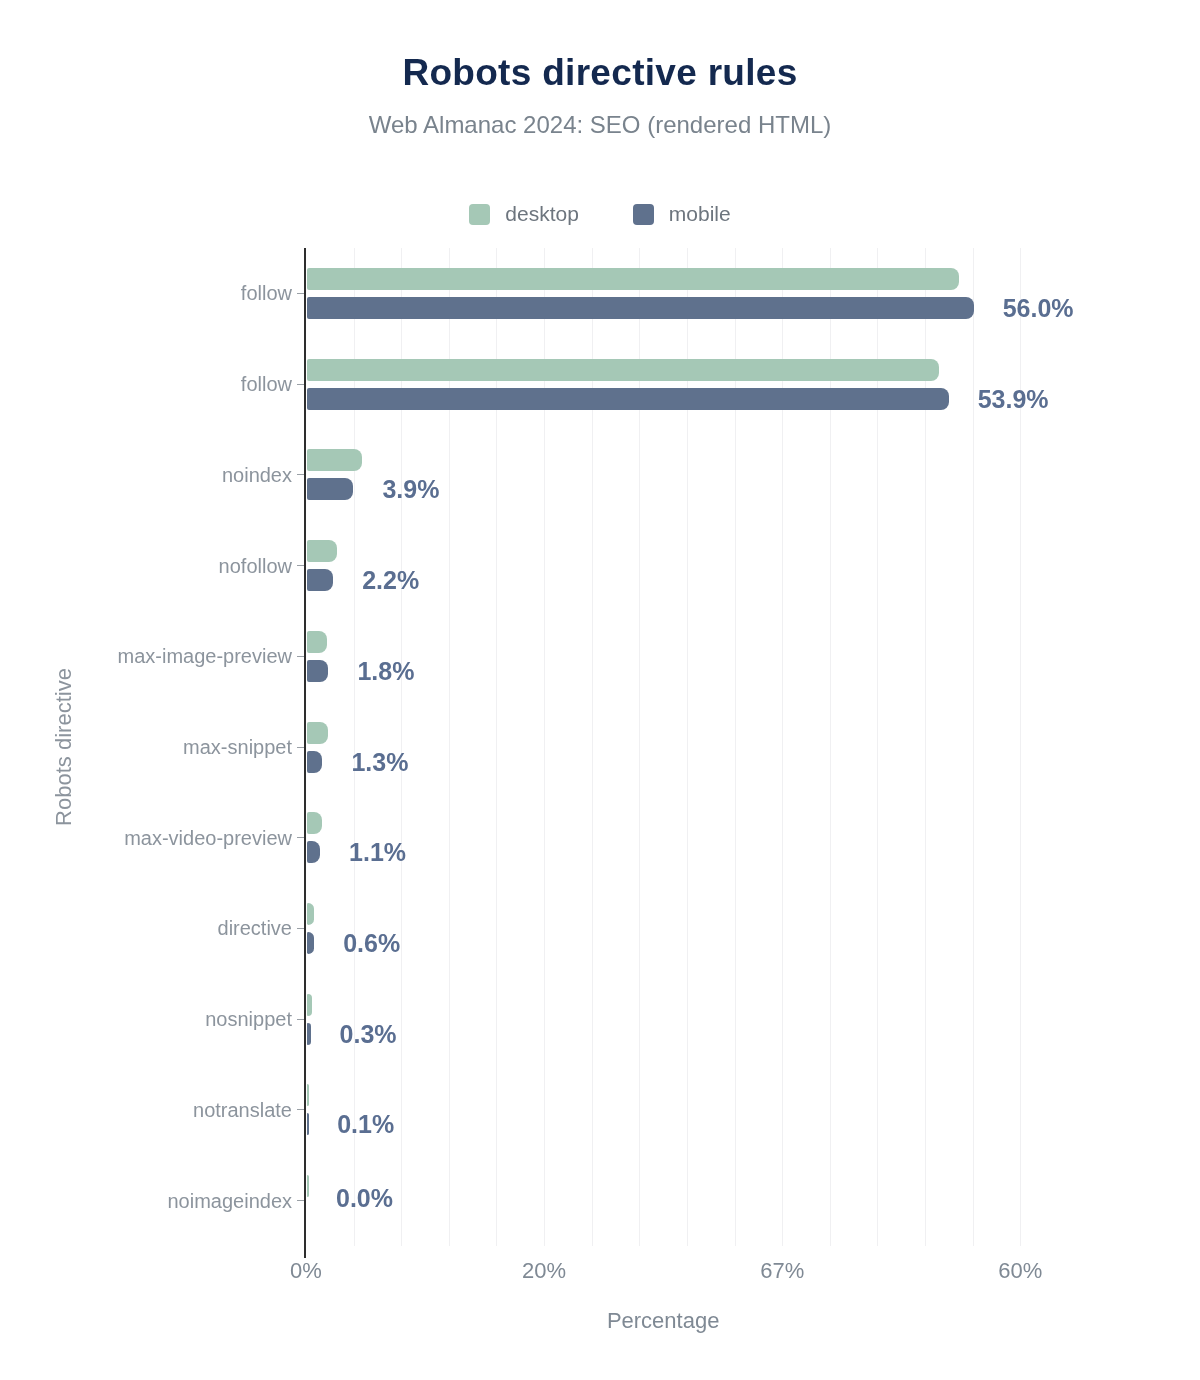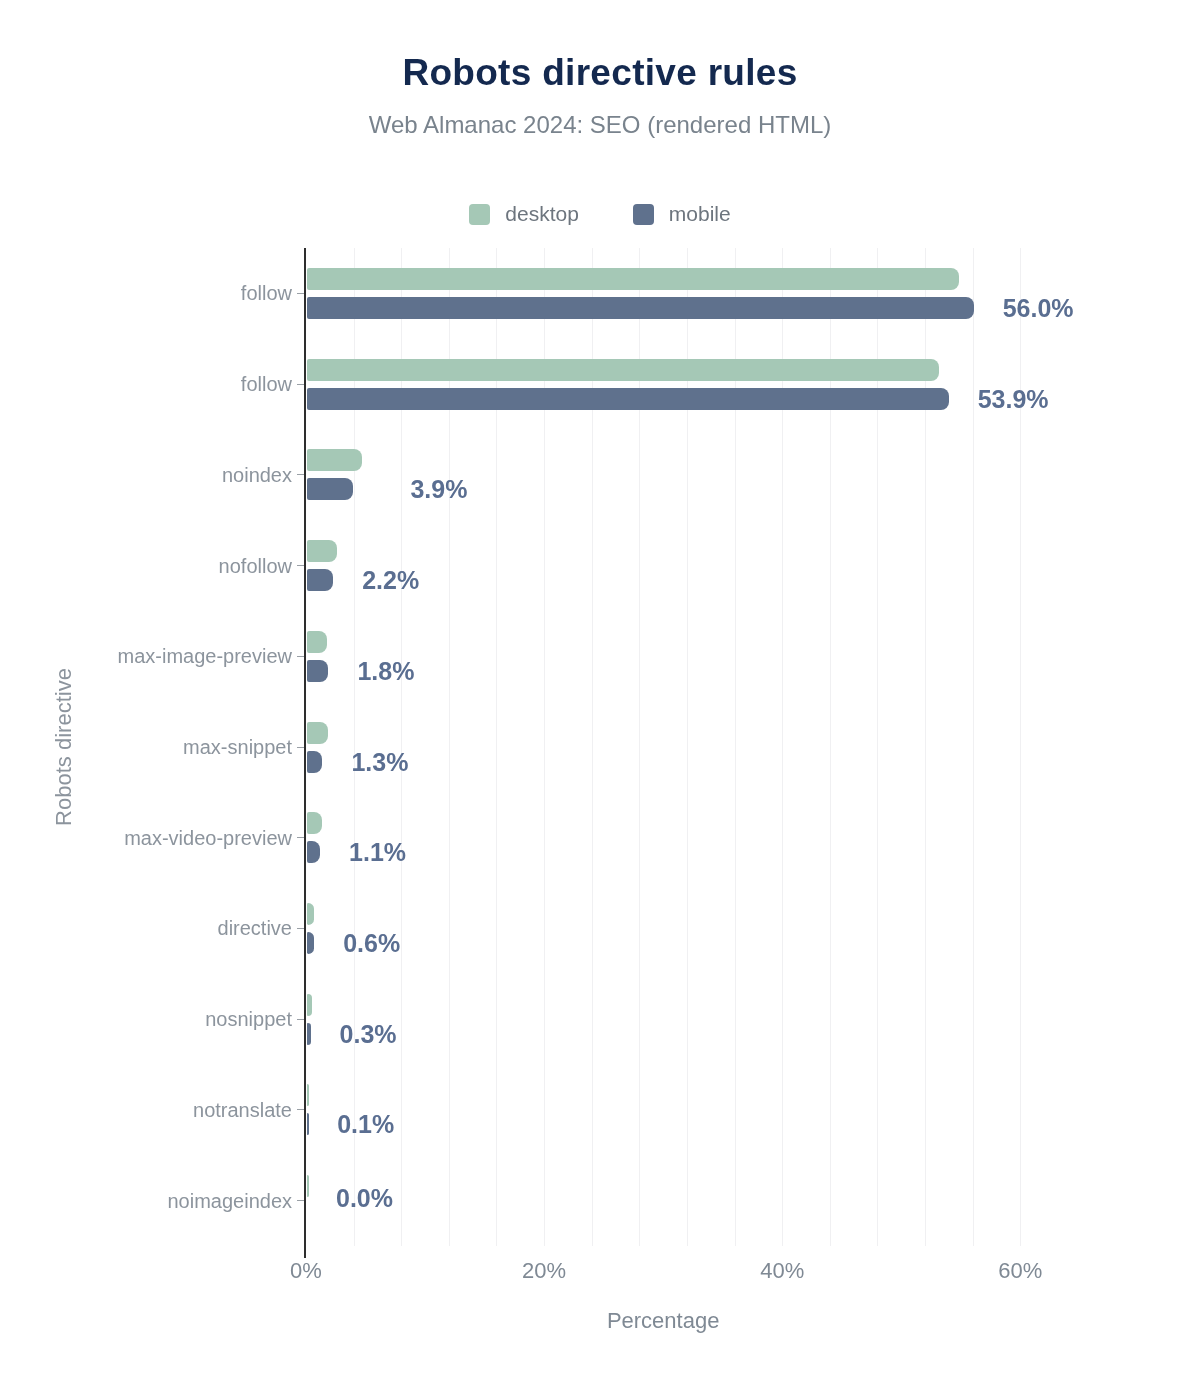--- a/index.html
+++ b/index.html
@@ -74,37 +74,37 @@
       <div class="gridline" style="left: 380.952px;"></div>
       <div class="gridline" style="left: 428.571px;"></div>
       <div class="gridline" style="left: 476.19px;"></div>
       <div class="gridline" style="left: 523.81px;"></div>
       <div class="gridline" style="left: 571.429px;"></div>
       <div class="gridline" style="left: 619.048px;"></div>
       <div class="gridline" style="left: 666.667px;"></div>
       <div class="gridline" style="left: 714.286px;"></div>
       <div class="x-tick" style="left: 0px;">0%</div>
       <div class="x-tick" style="left: 238.095px;">20%</div>
-      <div class="x-tick" style="left: 476.19px;">40%</div>
+      <div class="x-tick" style="left: 476.19px;">67%</div>
       <div class="x-tick" style="left: 714.286px;">60%</div>
       <div class="cat-tick" style="top: 44.8636px;"></div>
       <div class="cat-label" style="top: 45.3636px;">follow</div>
       <div class="bar" style="top: 19.8636px; width: 652.381px; background: rgb(165, 200, 182);"></div>
       <div class="bar" style="top: 48.8636px; width: 666.667px; background: rgb(95, 113, 141);"></div>
       <div class="val-label" style="left: 696.667px; top: 59.8636px;">56.0%</div>
       <div class="cat-tick" style="top: 135.591px;"></div>
       <div class="cat-label" style="top: 136.091px;">follow</div>
       <div class="bar" style="top: 110.591px; width: 632.143px; background: rgb(165, 200, 182);"></div>
       <div class="bar" style="top: 139.591px; width: 641.667px; background: rgb(95, 113, 141);"></div>
       <div class="val-label" style="left: 671.667px; top: 150.591px;">53.9%</div>
       <div class="cat-tick" style="top: 226.318px;"></div>
       <div class="cat-label" style="top: 226.818px;">noindex</div>
       <div class="bar" style="top: 201.318px; width: 54.7619px; background: rgb(165, 200, 182);"></div>
       <div class="bar" style="top: 230.318px; width: 46.4286px; background: rgb(95, 113, 141);"></div>
-      <div class="val-label" style="left: 76.4286px; top: 241.318px; margin-left: 28px;">3.9%</div>
+      <div class="val-label" style="left: 76.4286px; top: 241.318px;">3.9%</div>
       <div class="cat-tick" style="top: 317.045px;"></div>
       <div class="cat-label" style="top: 317.545px;">nofollow</div>
       <div class="bar" style="top: 292.045px; width: 29.7619px; background: rgb(165, 200, 182);"></div>
       <div class="bar" style="top: 321.045px; width: 26.1905px; background: rgb(95, 113, 141);"></div>
       <div class="val-label" style="left: 56.1905px; top: 332.045px;">2.2%</div>
       <div class="cat-tick" style="top: 407.773px;"></div>
       <div class="cat-label" style="top: 408.273px;">max-image-preview</div>
       <div class="bar" style="top: 382.773px; width: 20.2381px; background: rgb(165, 200, 182);"></div>
       <div class="bar" style="top: 411.773px; width: 21.4286px; background: rgb(95, 113, 141);"></div>
       <div class="val-label" style="left: 51.4286px; top: 422.773px;">1.8%</div>

